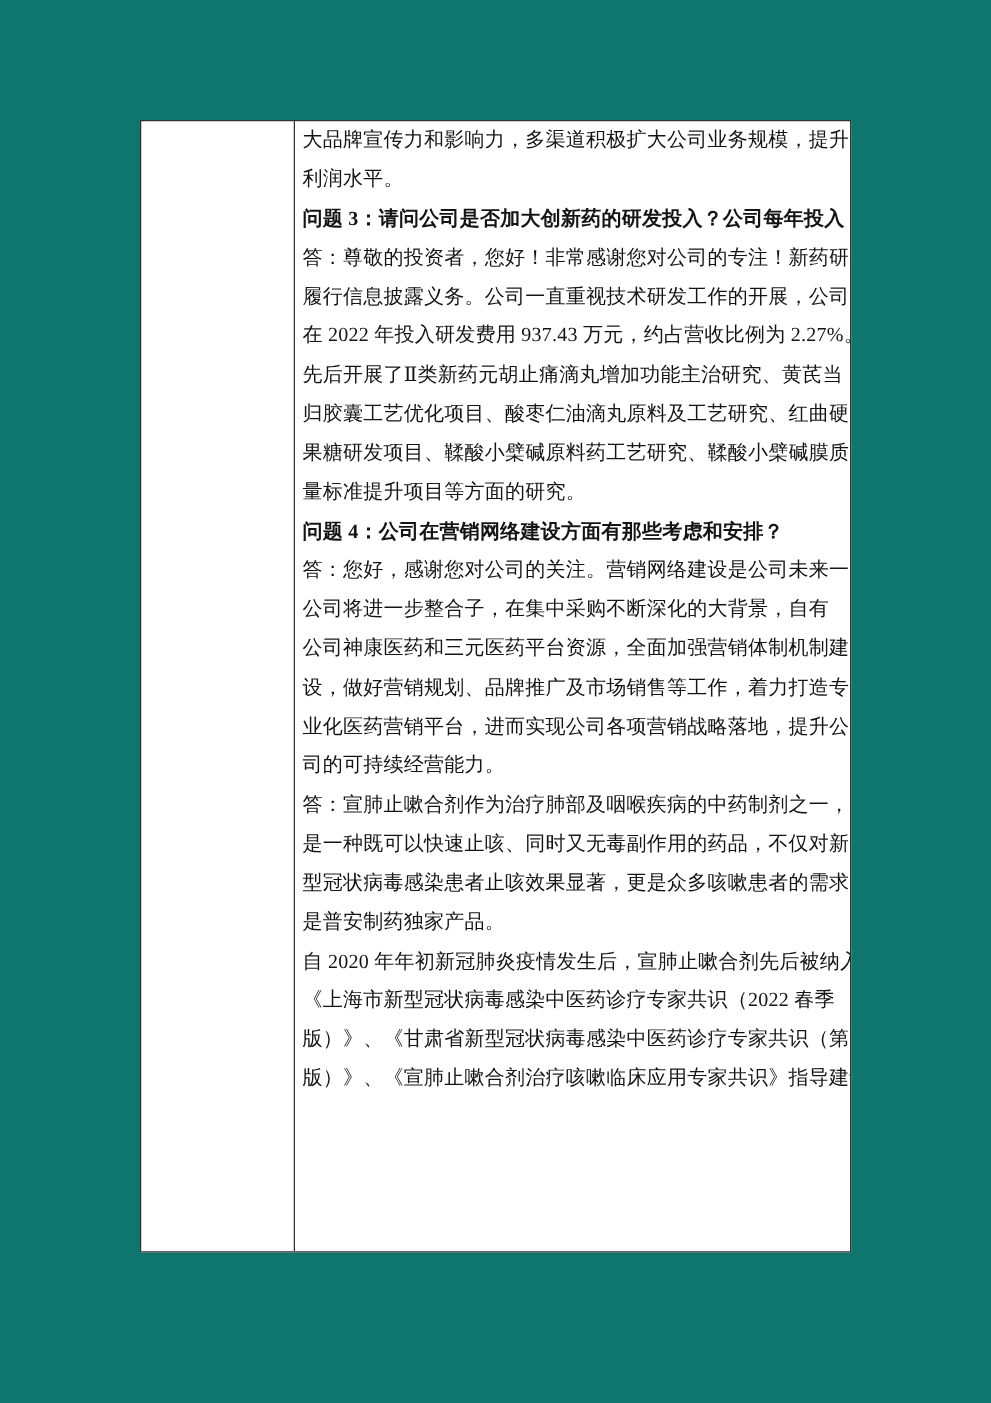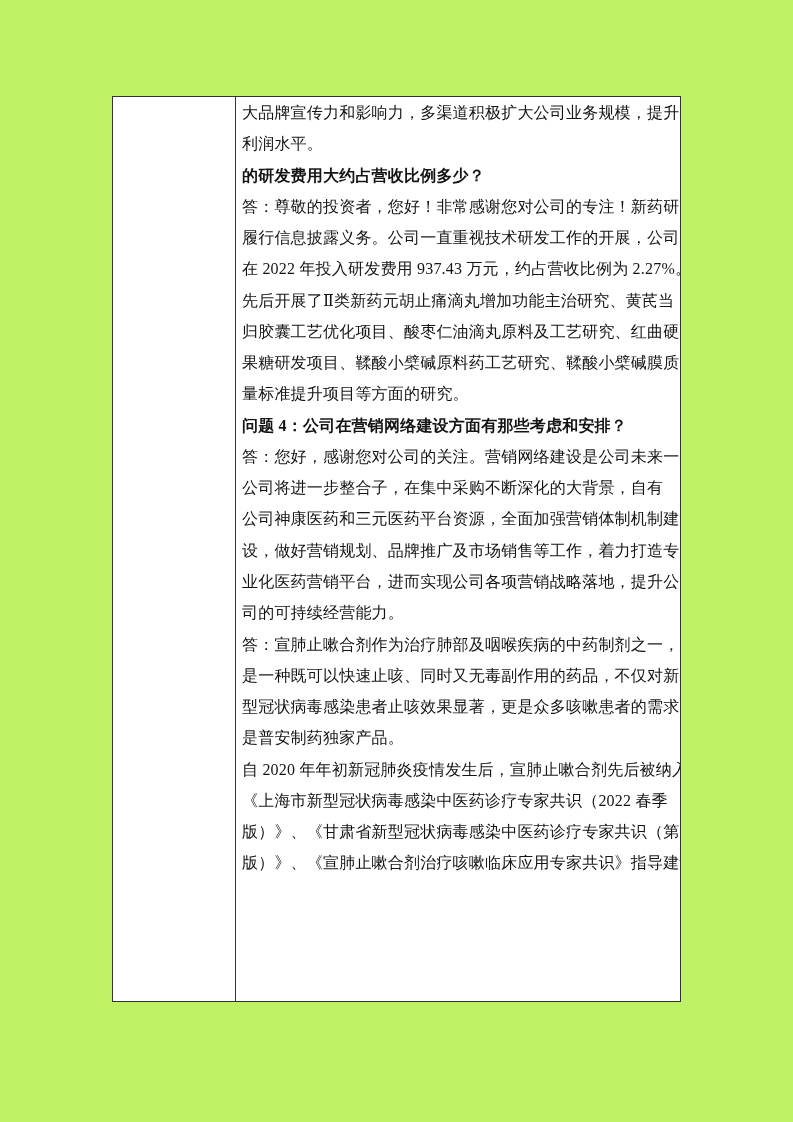--- a/index.html
+++ b/index.html
@@ -4,21 +4,21 @@
 <style>
   html, body {
     margin: 0;
     padding: 0;
     background: #ffffff;
   }
   #page {
     position: relative;
     width: 793px;
     height: 1122px;
-    background: #bef264;
+    background: #0f766e;
     font-family: "Liberation Serif", "DejaVu Serif", serif;
     color: #141414;
     overflow: hidden;
   }
   #qa-table {
     position: absolute;
     left: 112px;
     top: 96px;
     width: 569px;
     height: 906px;
@@ -53,21 +53,21 @@
 </style>
 </head>
 <body>
 
 <div id="page">
   <div id="qa-table">
     <div id="cell-left"></div>
     <div id="cell-right">
         <div class="line">大品牌宣传力和影响力，多渠道积极扩大公司业务规模，提升</div>
         <div class="line">利润水平。</div>
-        <div class="line bold">的研发费用大约占营收比例多少？</div>
+        <div class="line bold">问题 3：请问公司是否加大创新药的研发投入？公司每年投入</div>
         <div class="line">答：尊敬的投资者，您好！非常感谢您对公司的专注！新药研</div>
         <div class="line">履行信息披露义务。公司一直重视技术研发工作的开展，公司</div>
         <div class="line">在 2022 年投入研发费用 937.43 万元，约占营收比例为 2.27%。</div>
         <div class="line">先后开展了Ⅱ类新药元胡止痛滴丸增加功能主治研究、黄芪当</div>
         <div class="line">归胶囊工艺优化项目、酸枣仁油滴丸原料及工艺研究、红曲硬</div>
         <div class="line">果糖研发项目、鞣酸小檗碱原料药工艺研究、鞣酸小檗碱膜质</div>
         <div class="line">量标准提升项目等方面的研究。</div>
         <div class="line bold">问题 4：公司在营销网络建设方面有那些考虑和安排？</div>
         <div class="line">答：您好，感谢您对公司的关注。营销网络建设是公司未来一</div>
         <div class="line">公司将进一步整合子，在集中采购不断深化的大背景，自有</div>

